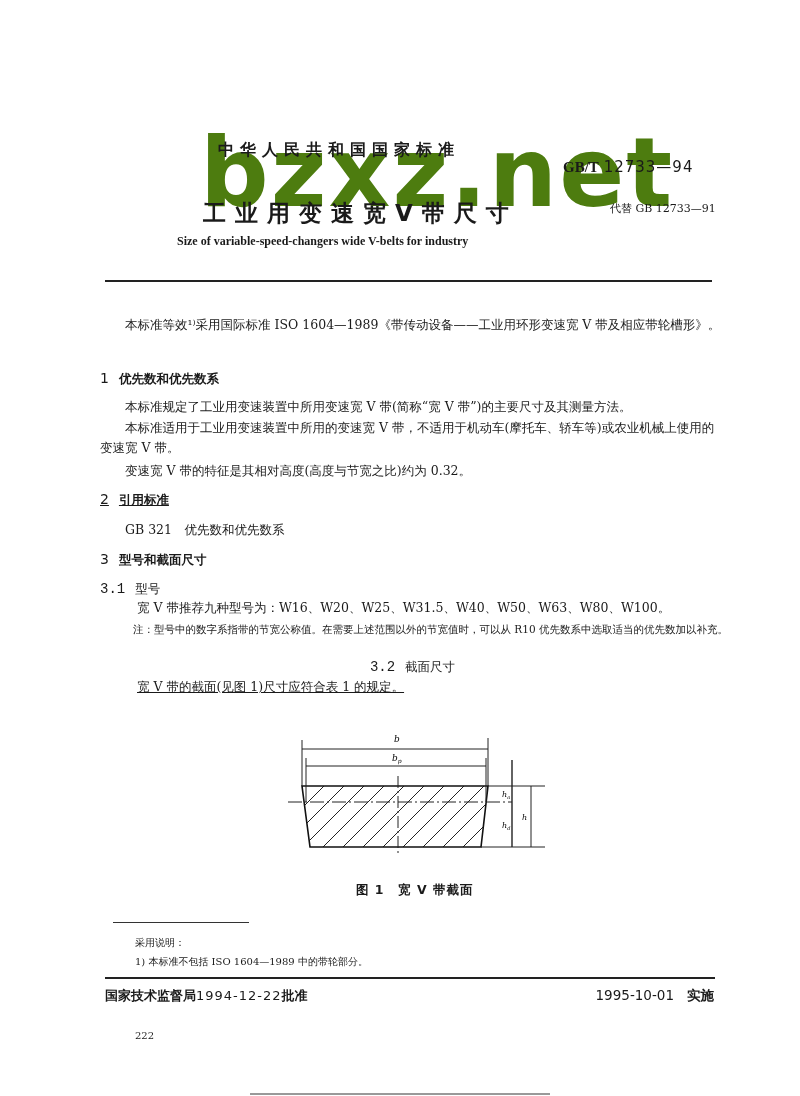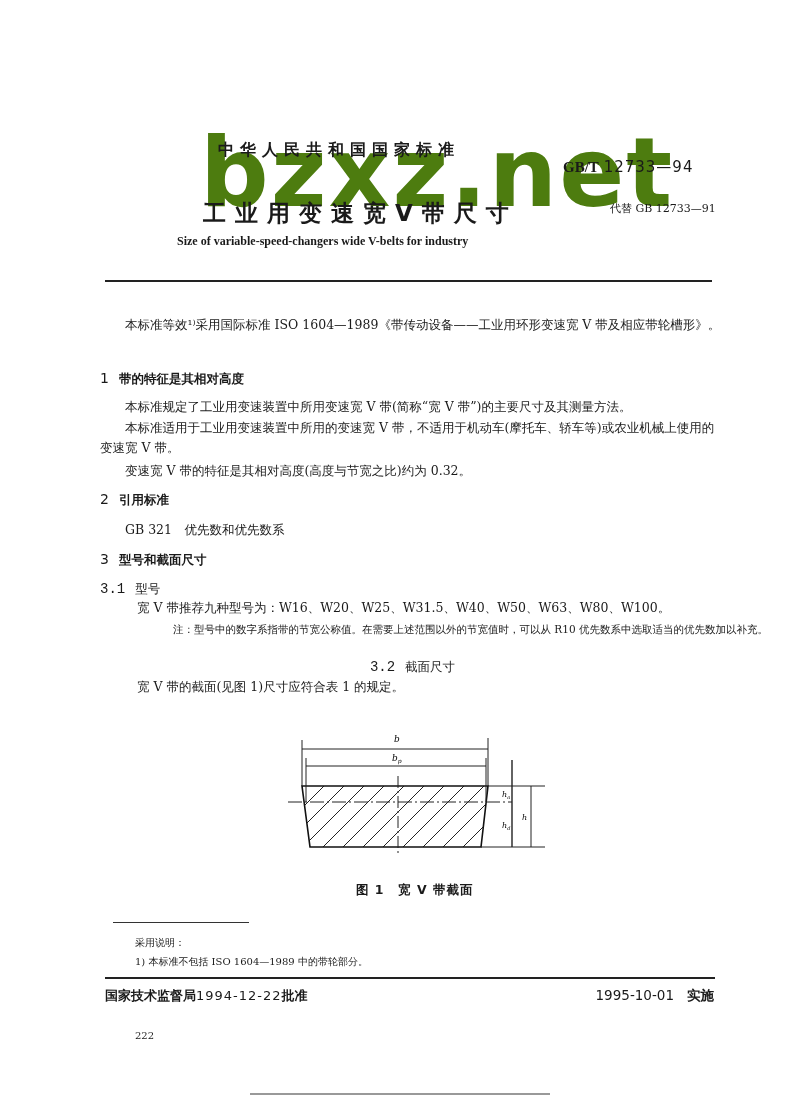--- a/index.html
+++ b/index.html
@@ -17,21 +17,21 @@
   .std-code span.num { font-family:"DejaVu Sans", sans-serif; letter-spacing:1px; }
   .replaces { left:563px; top:201px; font-size:11px; z-index:1;margin-left:47px; }
   .en-title { left:177px; top:234px; font-family:"Liberation Serif", serif; font-weight:bold; font-size:12px; z-index:1; }
   .rule-top { left:105px; top:280px; width:607px; height:1.5px; background:#222; }
   .para { left:100px; width:625px; font-size:12.5px; line-height:20px; }
   .indent { text-indent:2em; }
   .h1 { font-family:"DejaVu Sans", sans-serif; font-weight:bold; font-size:12.5px; }
   .h1 .n { font-weight:normal; font-size:14px; margin-right:10px; }
   .h2 { font-family:Liberation Mono, monospace; font-size:12.5px; }
   .h2 .n { font-size:14px; margin-right:10px; }
-  .note { font-size:10.5px; line-height:18px;margin-left:40px; }
+  .note { font-size:10.5px; line-height:18px; }
   .fig-caption { left:356px; top:882px; font-size:12.5px; font-weight:bold; letter-spacing:1px; font-family:"DejaVu Sans", sans-serif; }
   .fn-rule { left:113px; top:922px; width:136px; height:1px; background:#333; }
   .fn { left:135px; font-size:10px; }
   .rule-bottom { left:105px; top:977px; width:610px; height:1.5px; background:#222; }
   .approve { left:105px; top:987px; font-family:"DejaVu Sans", sans-serif; font-weight:bold; font-size:13px; }
   .approve .d { font-weight:normal; letter-spacing:1px; }
   .implement { right:86px; top:987px; font-family:"DejaVu Sans", sans-serif; font-size:13.5px; }
   .implement b { font-weight:bold;margin-left:13px; }
   .page-num { left:135px; top:1030px; font-size:10px; }
   .scan-line { left:250px; top:1093px; width:300px; height:2px; background:#999; }
@@ -48,43 +48,43 @@
   <span class="num">12733—94</span>
 </div>
 <div class="abs replaces">代替 GB 12733—91</div>
 <div class="abs en-title">Size of variable-speed-changers wide V-belts for industry</div>
 
 <div class="abs rule-top"></div>
 
 <div class="abs para indent" style="top:315px;">本标准等效¹⁾采用国际标准 ISO 1604—1989《带传动设备——工业用环形变速宽 V 带及相应带轮槽形》。</div>
 
 <div class="abs para h1" style="top:368px;">
-  <span class="n">1</span><span>带的特征是其相对高度</span>
+  <span class="n">1</span><span>优先数和优先数系</span>
 </div>
 <div class="abs para indent" style="top:397px;">本标准规定了工业用变速装置中所用变速宽 V 带(简称“宽 V 带”)的主要尺寸及其测量方法。</div>
 <div class="abs para indent" style="top:418px;">本标准适用于工业用变速装置中所用的变速宽 V 带，不适用于机动车(摩托车、轿车等)或农业机械上使用的变速宽 V 带。</div>
 <div class="abs para indent" style="top:461px;">变速宽 V 带的特征是其相对高度(高度与节宽之比)约为 0.32。</div>
 
-<div class="abs para h1" style="top:489px;">
+<div class="abs para h1" style="top:489px;text-decoration:underline;">
   <span class="n">2</span><span>引用标准</span>
 </div>
 <div class="abs para indent" style="top:520px;">GB 321　优先数和优先数系</div>
 
 <div class="abs para h1" style="top:549px;">
   <span class="n">3</span><span>型号和截面尺寸</span>
 </div>
 <div class="abs para h2" style="top:579px;">
   <span class="n">3.1</span><span>型号</span>
 </div>
 <div class="abs para" style="top:598px; left:137px; width:590px;">宽 V 带推荐九种型号为：W16、W20、W25、W31.5、W40、W50、W63、W80、W100。</div>
 <div class="abs para note" style="top:620px; left:133px; width:600px; padding-left:2.2em; text-indent:-2.2em;">注：型号中的数字系指带的节宽公称值。在需要上述范围以外的节宽值时，可以从 R10 优先数系中选取适当的优先数加以补充。</div>
 <div class="abs para h2" style="top:657px;text-align:center;">
   <span class="n">3.2</span><span>截面尺寸</span>
 </div>
-<div class="abs para" style="top:677px; left:137px; width:590px;">宽 V 带的截面(见图 1)尺寸应符合表 1 的规定。</div>
+<div class="abs para" style="top:677px; left:137px; width:590px;text-decoration:underline;">宽 V 带的截面(见图 1)尺寸应符合表 1 的规定。</div>
 
 <svg class="abs" style="left:280px; top:720px;" width="280" height="160" viewBox="0 0 280 160">
   <defs>
     <clipPath id="beltclip">
       <polygon points="22,66 208,66 201,127 30,127"></polygon>
     </clipPath>
   </defs>
 
   <g clip-path="url(#beltclip)" stroke="#222" stroke-width="1">
     <line x1="0" y1="150" x2="100" y2="50"></line>

